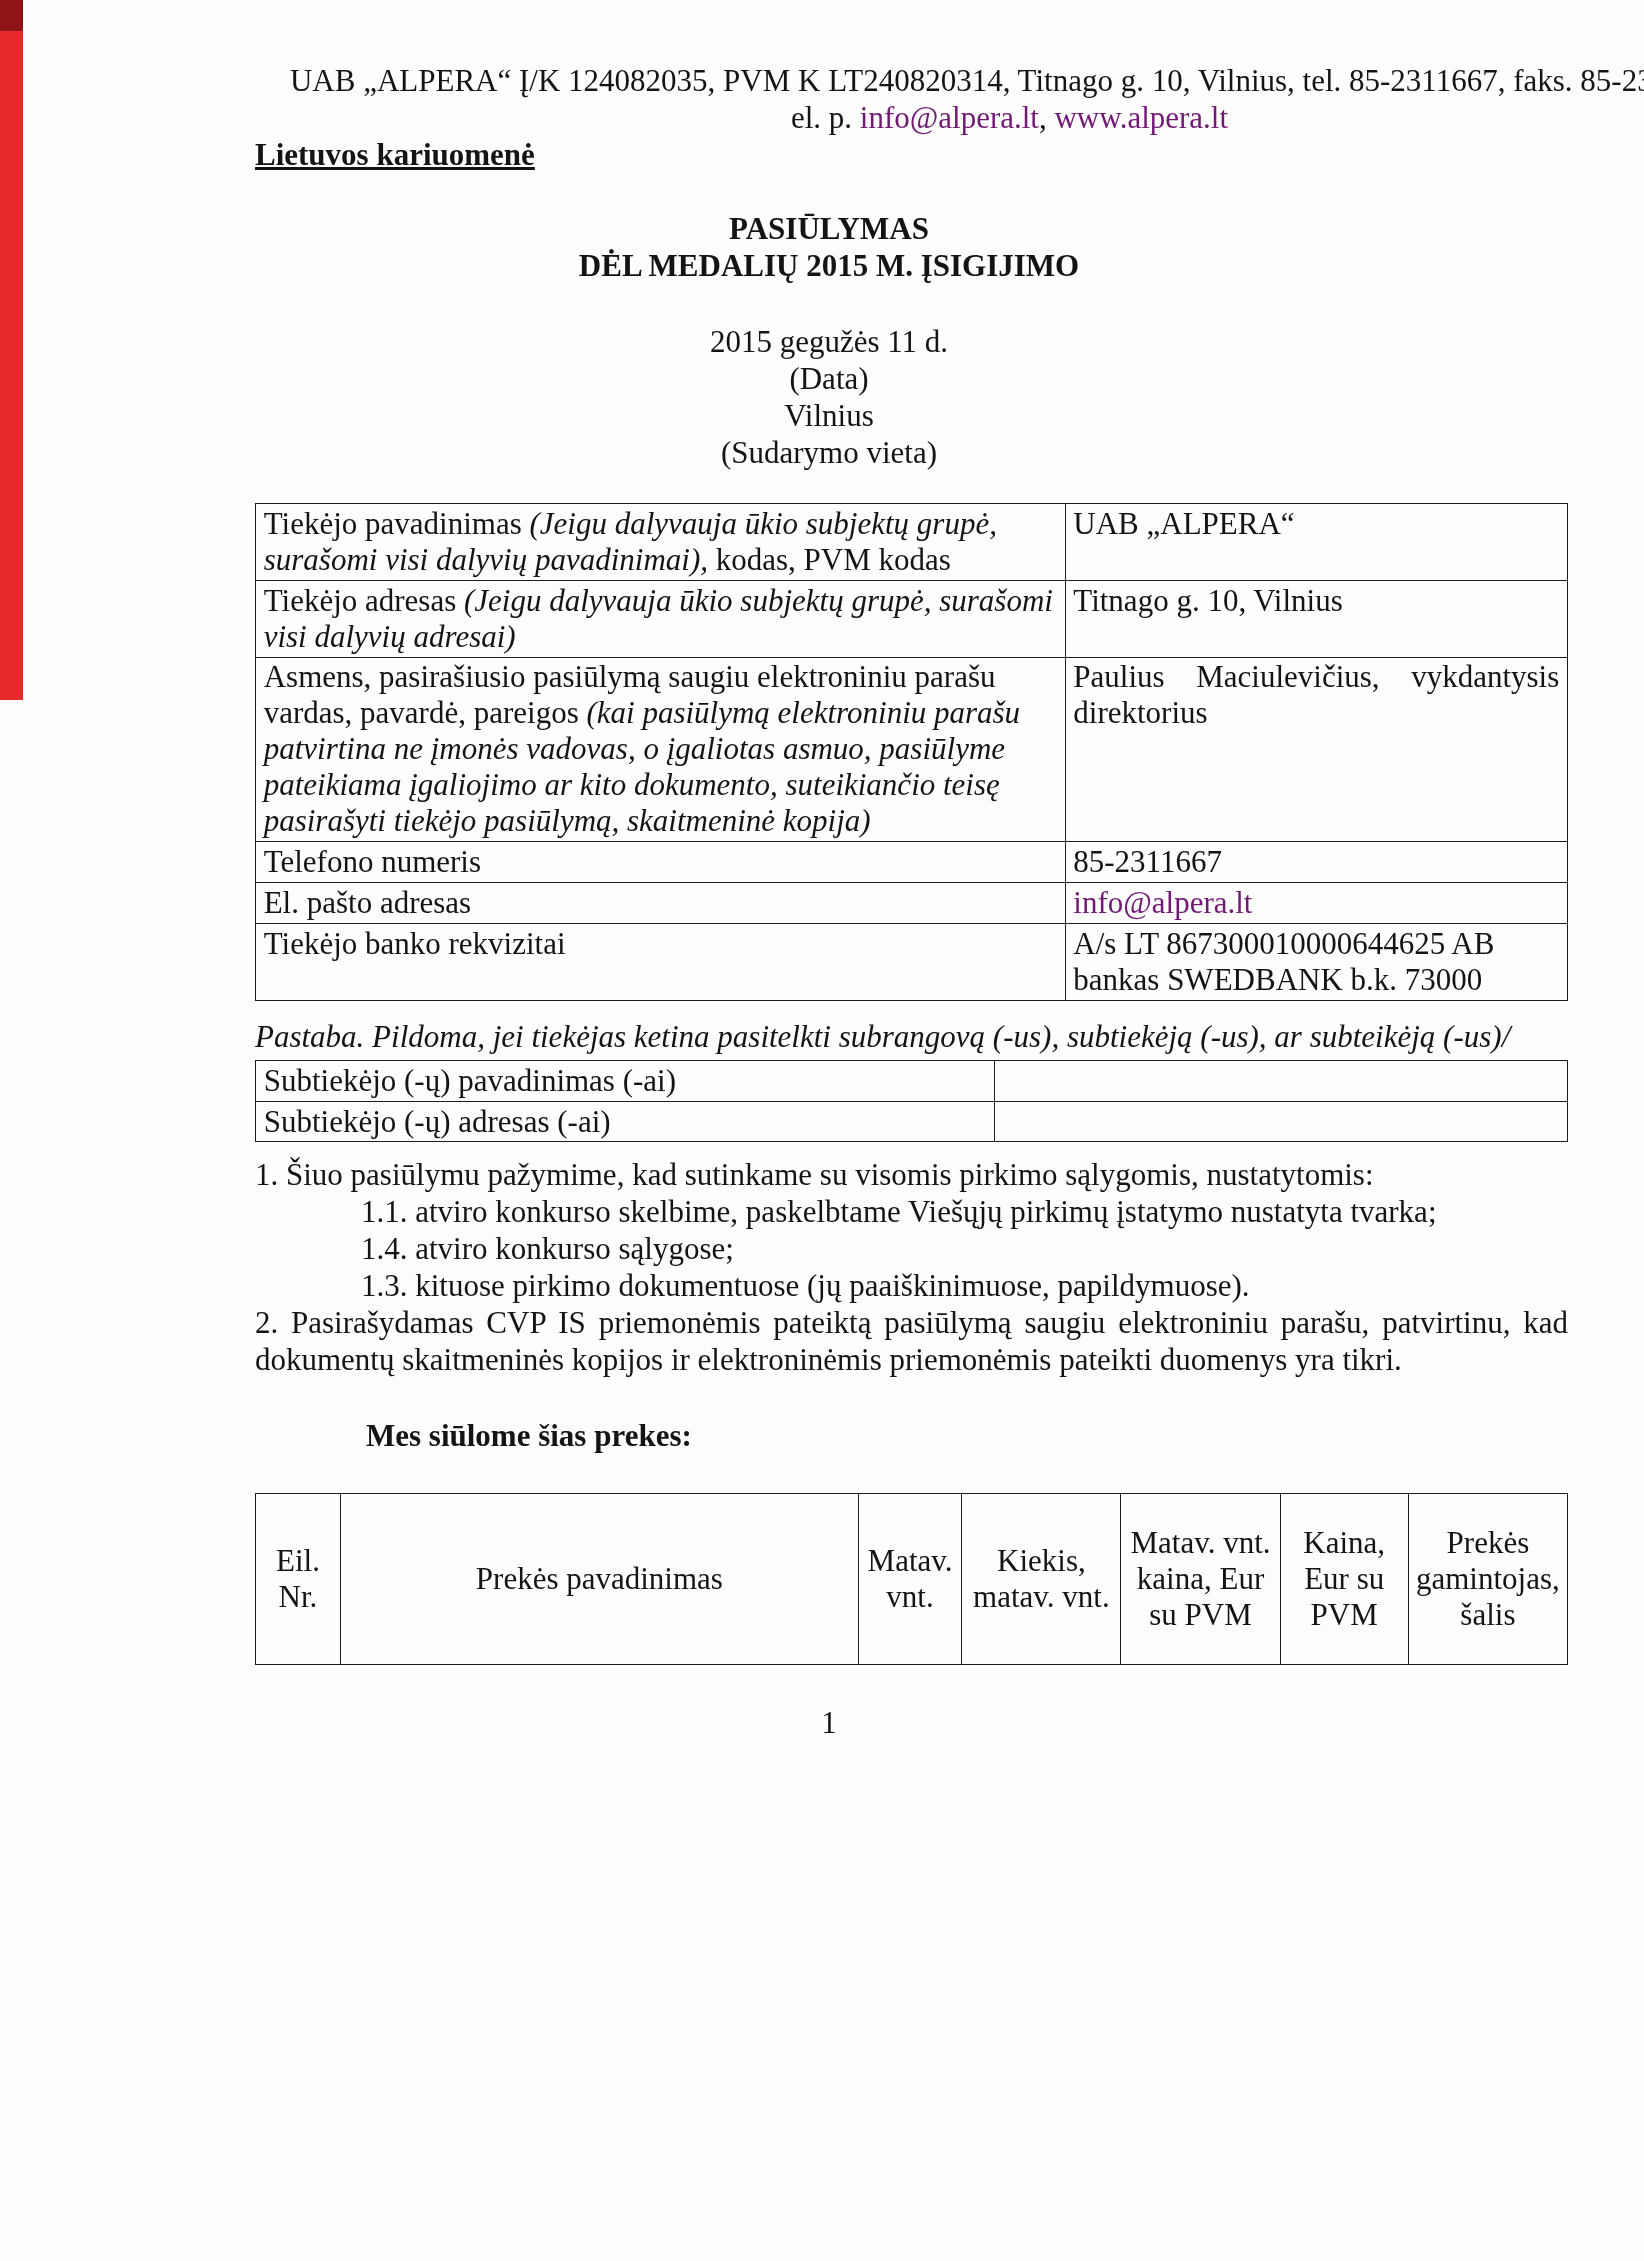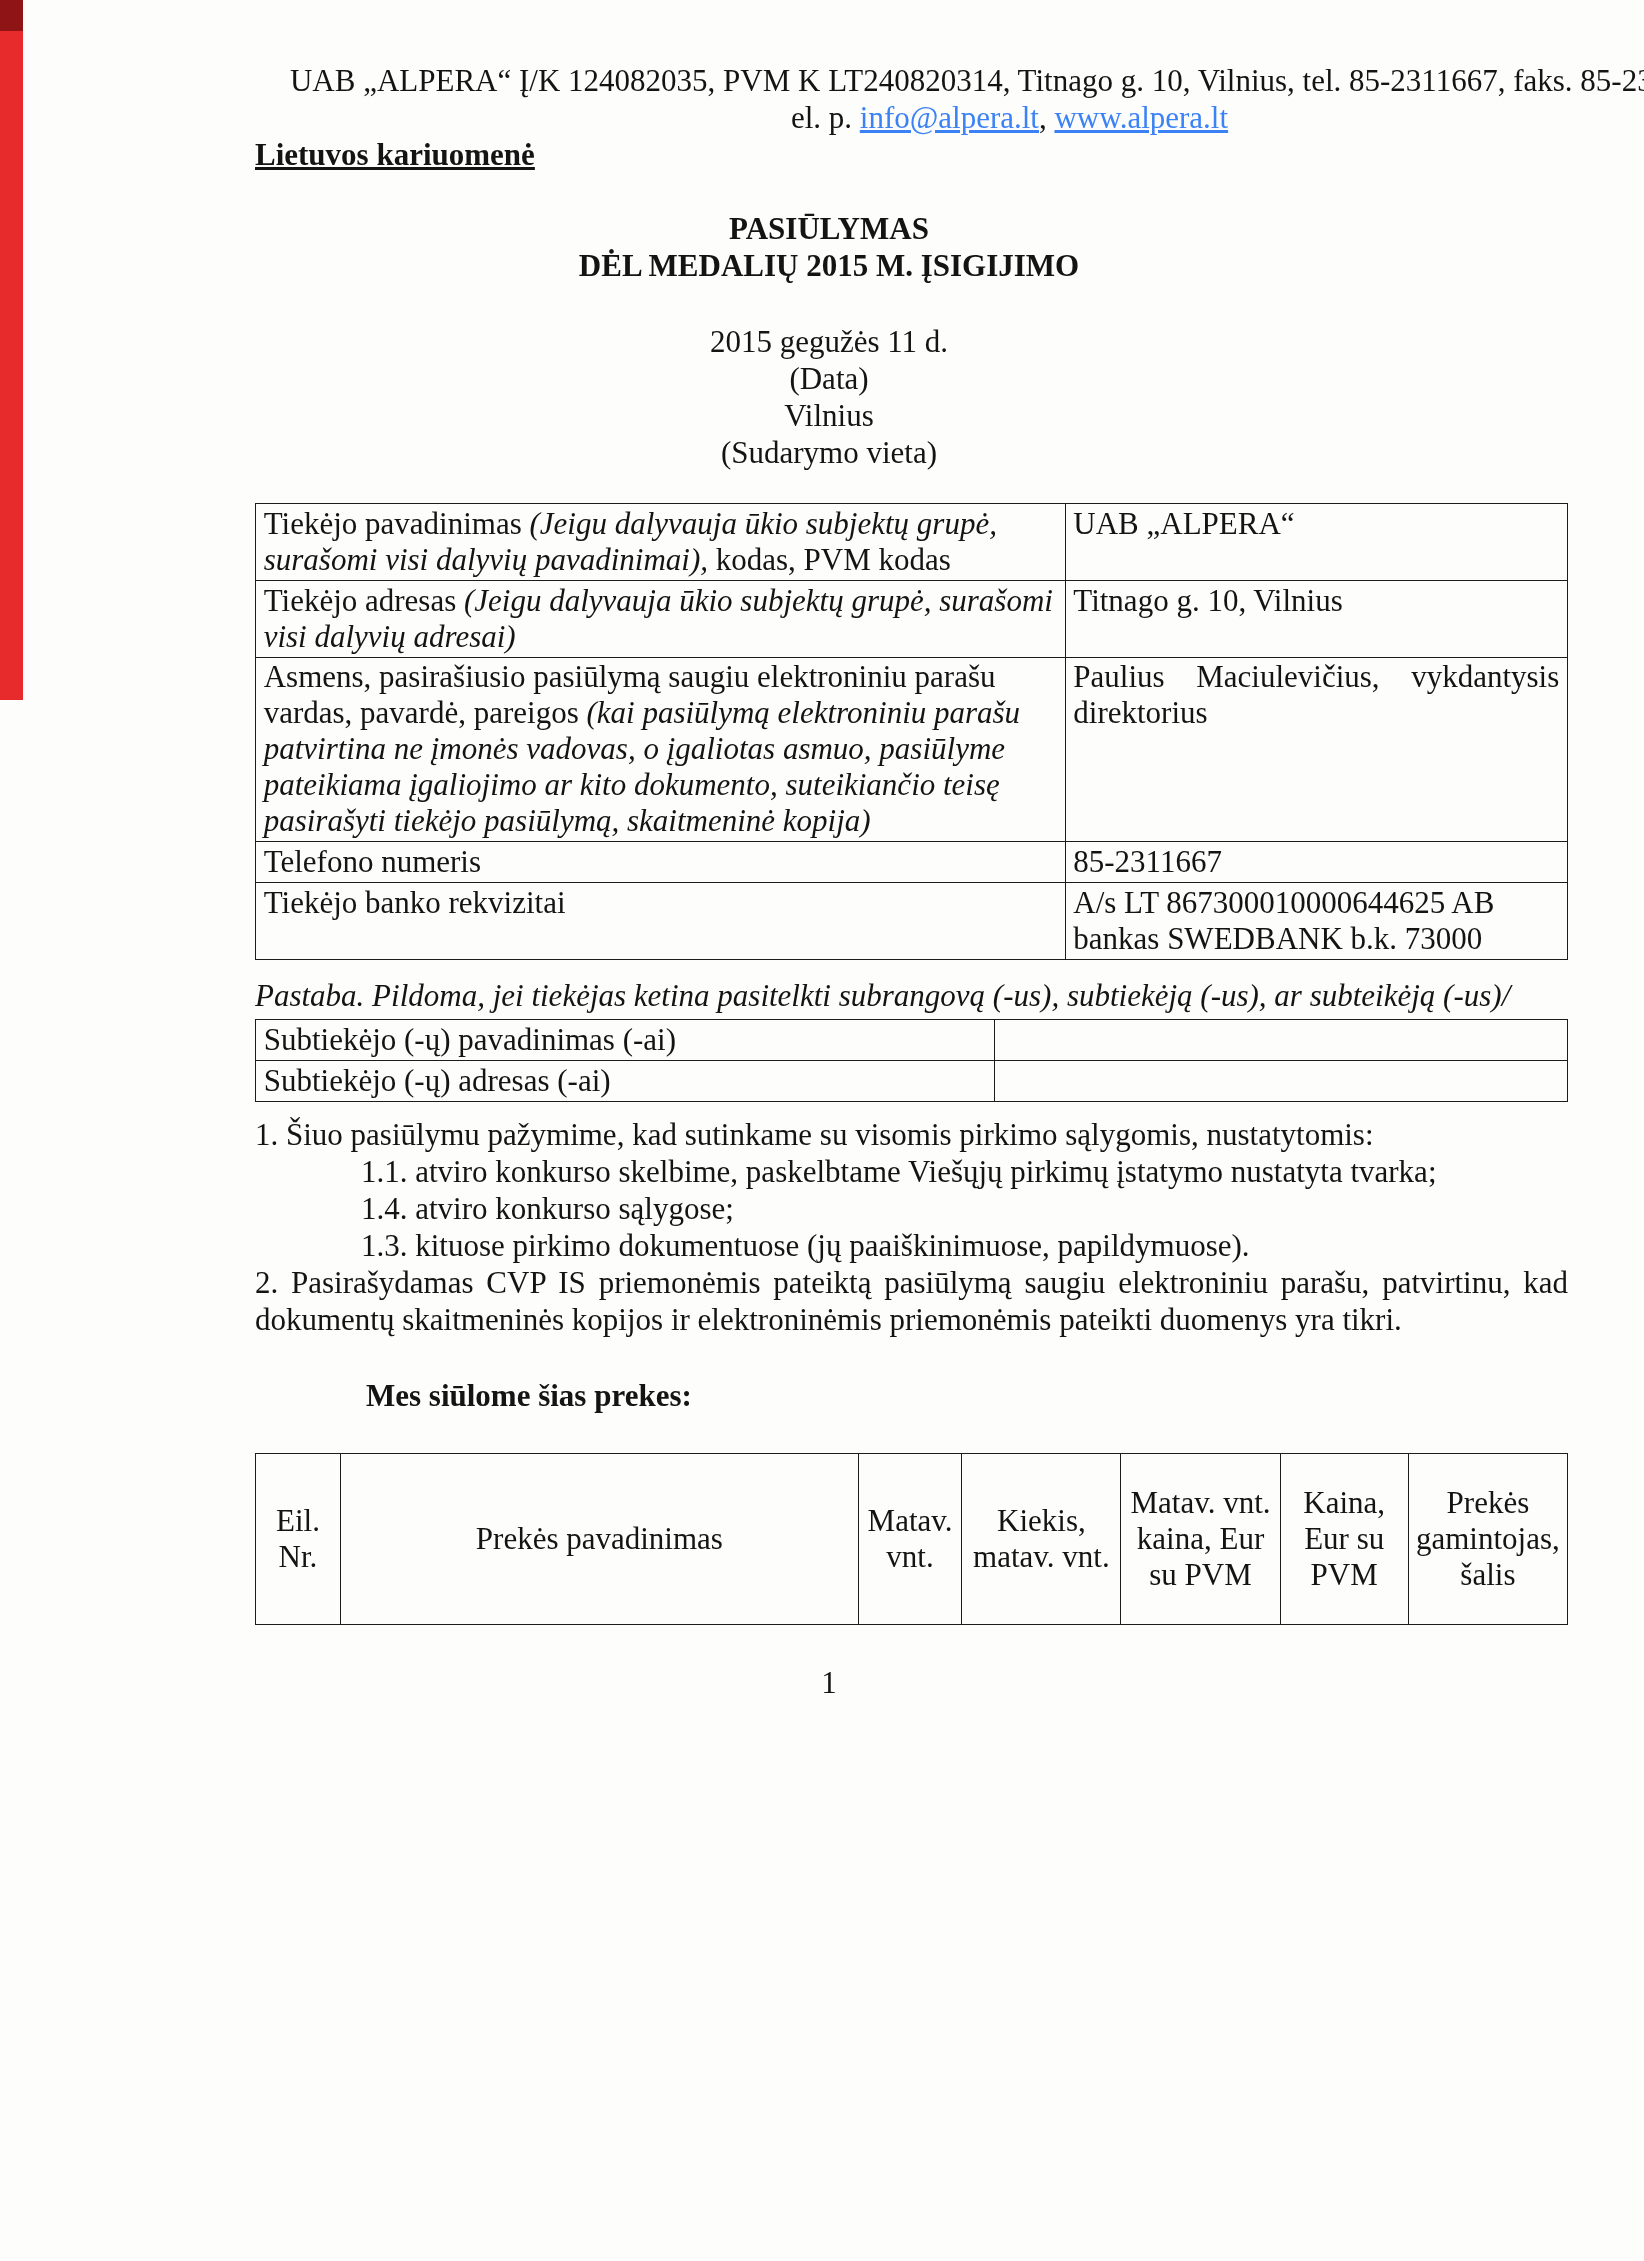--- a/index.html
+++ b/index.html
@@ -12,21 +12,21 @@
     font-family:"Liberation Serif","DejaVu Serif",serif;
     font-size:31px;
     color:#141414;
     line-height:37px;
   }
   .scan-strip{position:absolute;left:0;top:0;width:23px;height:700px;background:#e72a2c;}
   .scan-strip-cap{position:absolute;left:0;top:0;width:23px;height:31px;background:#8e1416;}
   .content{position:absolute;left:255px;top:0;width:1313px;padding-top:62px;}
   .hdr{width:1509px;text-align:center;}
   .hdr-line1{white-space:nowrap;}
-  a,.linklike{color:#3b82f6;text-decoration:underline;cursor:pointer;}
+  a,.linklike{color:#701a75;cursor:pointer;}
   .recipient{font-weight:bold;text-decoration:underline;}
   .title-block{width:1148px;text-align:center;font-weight:bold;margin-top:37px;}
   .meta-block{width:1148px;text-align:center;margin-top:39px;}
   table{border-collapse:collapse;width:100%;table-layout:fixed;}
   td,th{border:1.9px solid #1c1c1c;vertical-align:top;padding:1.9px 7.7px;line-height:36px;word-wrap:break-word;}
   .t1{margin-top:32px;}
   .t1 .c-label{width:62%;}
   .t1 .c-value{width:38%;}
   .justify{text-align:justify;}
   .note{margin-top:17px;font-style:italic;}
@@ -89,20 +89,24 @@
         </tr>
         <tr>
           <td class="c-label"><span>Asmens, pasirašiusio pasiūlymą saugiu elektroniniu parašu vardas, pavardė, pareigos </span><span class="it">(kai pasiūlymą elektroniniu parašu patvirtina ne įmonės vadovas, o įgaliotas asmuo, pasiūlyme pateikiama įgaliojimo ar kito dokumento, suteikiančio teisę pasirašyti tiekėjo pasiūlymą, skaitmeninė kopija)</span></td>
           <td class="c-value justify">Paulius Maciulevičius, vykdantysis direktorius</td>
         </tr>
         <tr>
           <td class="c-label">Telefono numeris</td>
           <td class="c-value">85-2311667</td>
         </tr>
         <tr>
+          <td class="c-label">El. pašto adresas</td>
+          <td class="c-value"><span class="linklike">info@alpera.lt</span></td>
+        </tr>
+        <tr>
           <td class="c-label">Tiekėjo banko rekvizitai</td>
           <td class="c-value">A/s LT 867300010000644625 AB bankas SWEDBANK b.k. 73000</td>
         </tr>
       </tbody>
     </table>
 
     <div class="note">Pastaba. Pildoma, jei tiekėjas ketina pasitelkti subrangovą (-us), subtiekėją (-us), ar subteikėją (-us)/</div>
 
     <table class="t2">
       <tbody>

